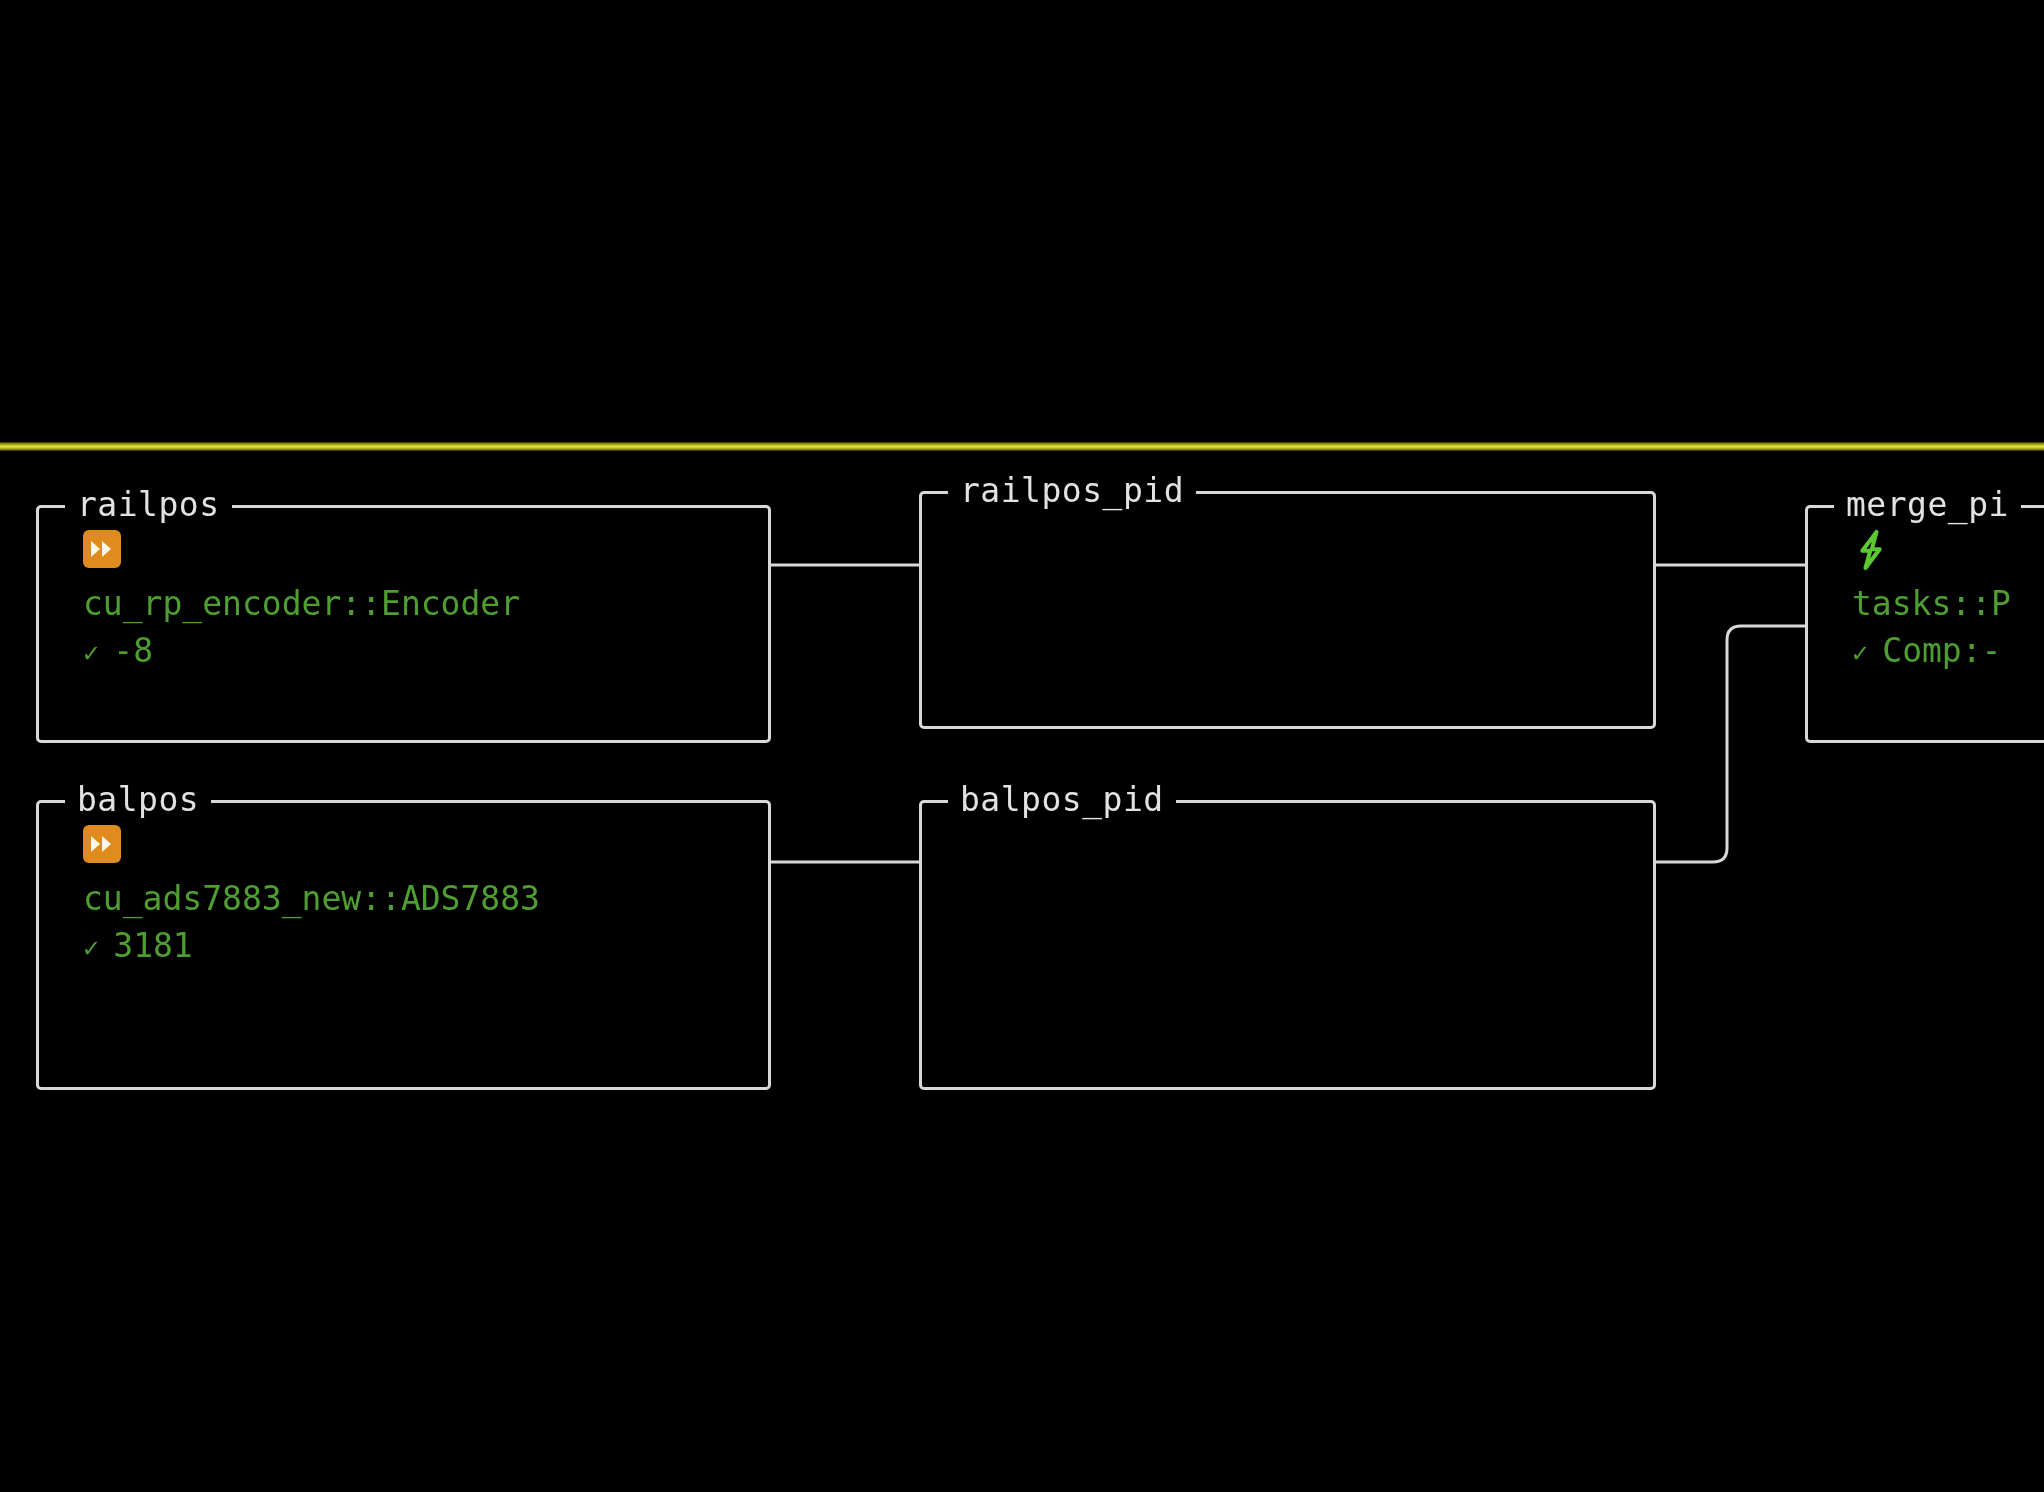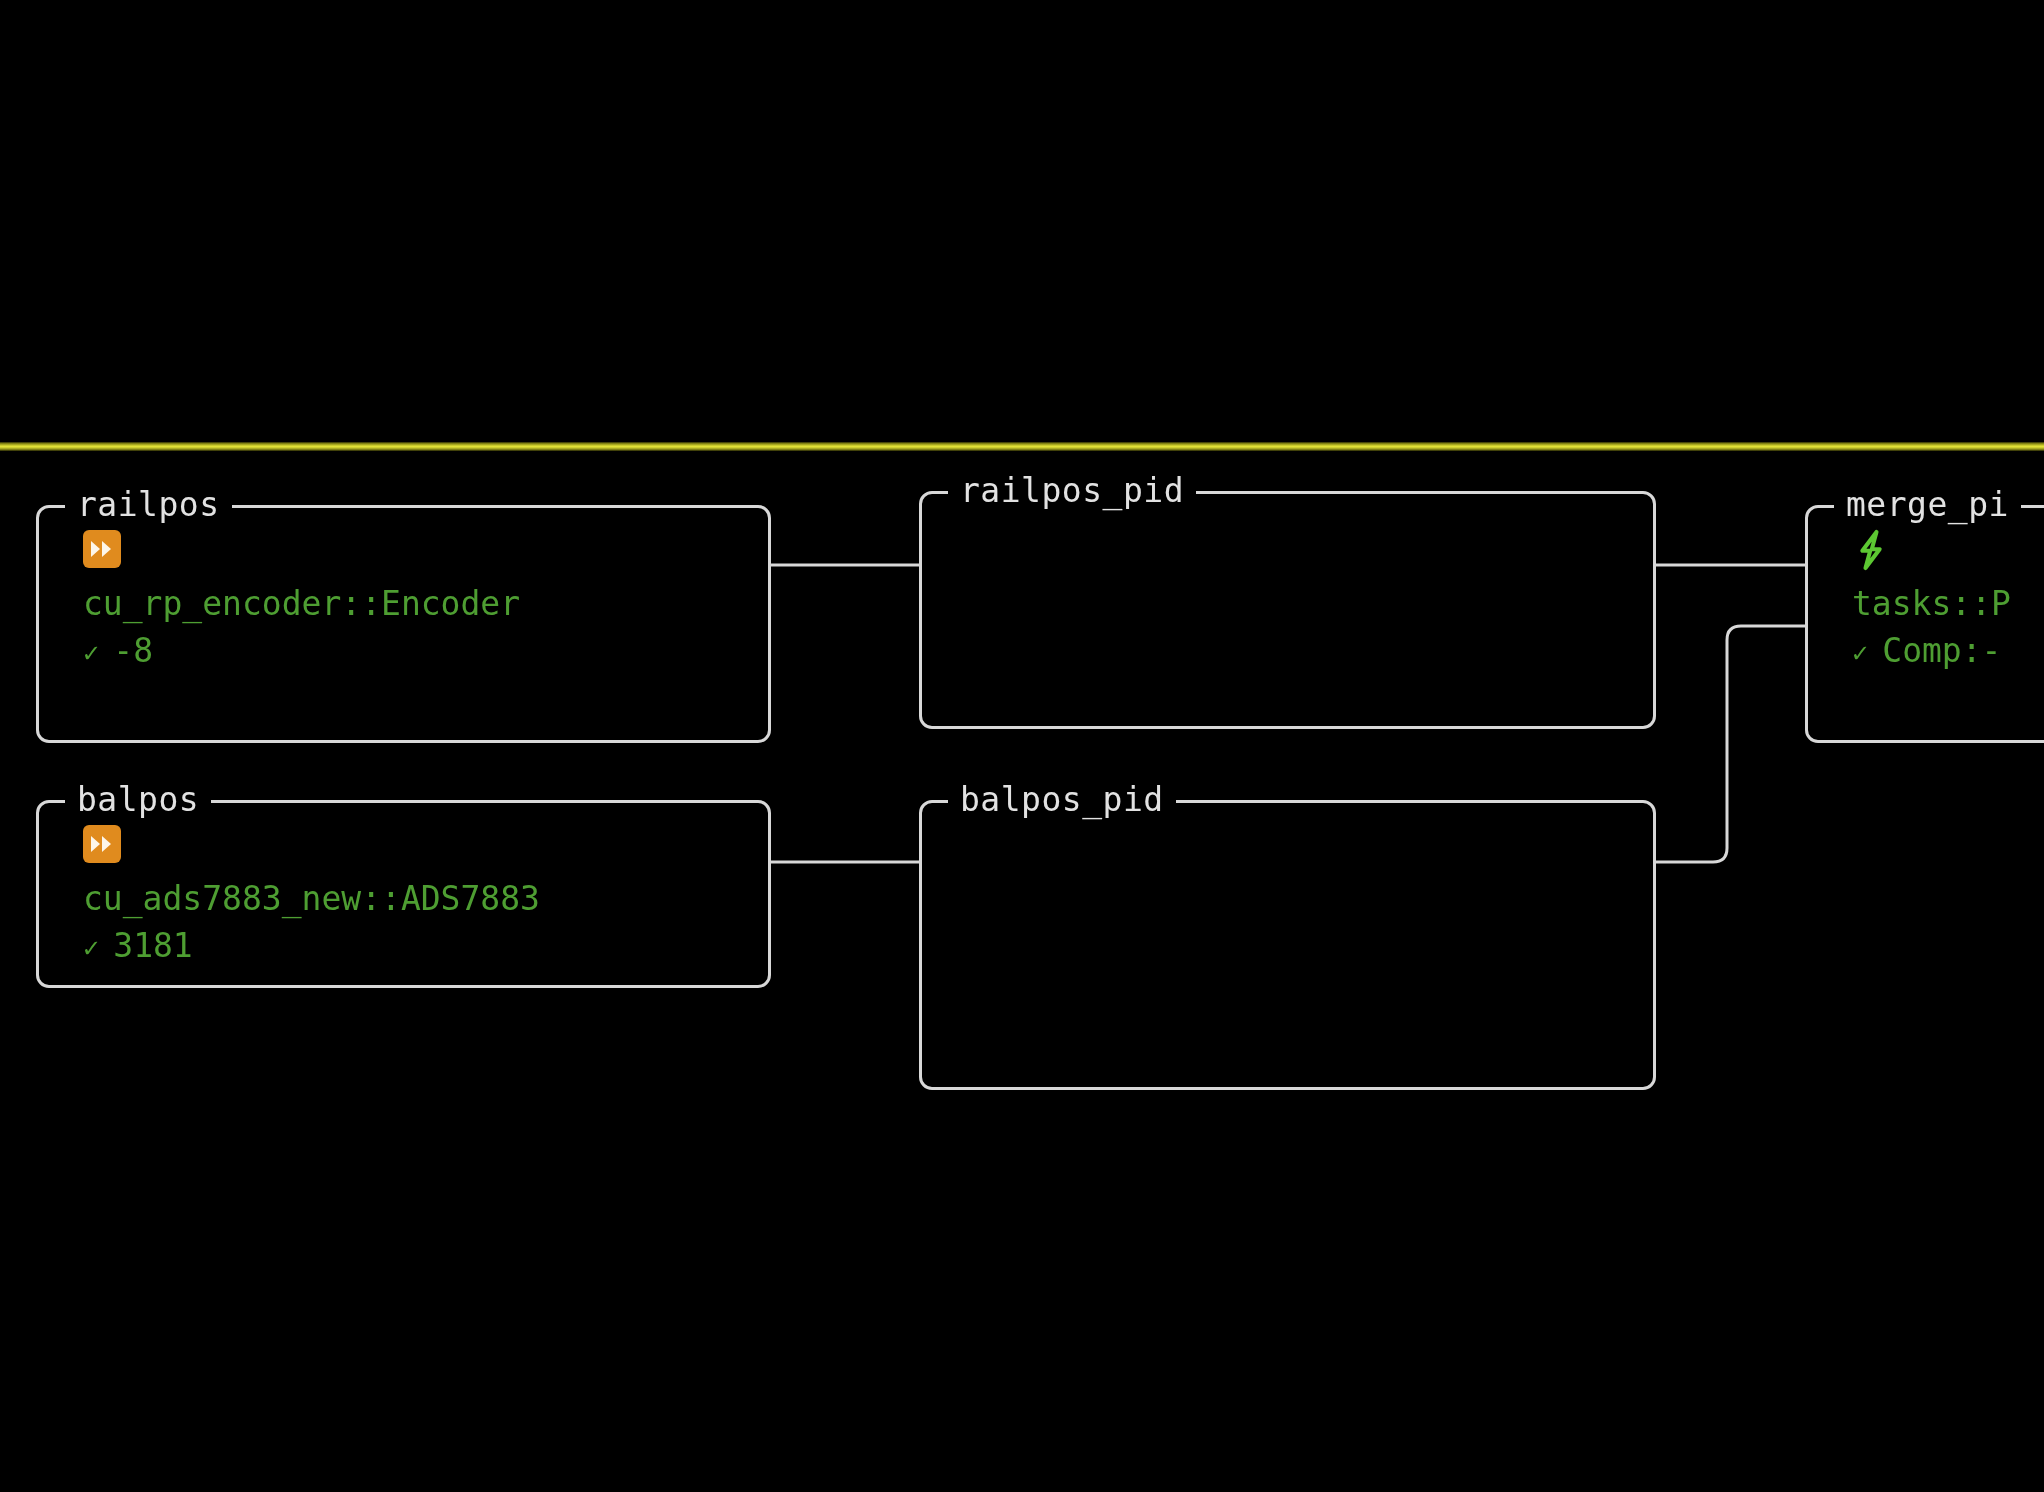--- a/index.html
+++ b/index.html
@@ -38,21 +38,21 @@
         #c4c42b 66%,
         #7a7a12 86%,
         #1d1d04 100%);
   }
 
   
   .node {
     position: absolute;
     box-sizing: border-box;
     border: 3px solid #d8d8d8;
-    border-radius: 13px;
+    border-radius: 5px;
     background: transparent;
   }
   .node-title {
     position: absolute;
     top: -25px;
     left: 26px;
     background: #000000;
     padding: 0 12px;
     color: #e2e2e2;
     font-size: 33px;
@@ -118,21 +118,21 @@
     letter-spacing: 0px;
   }
   .check {
     color: #4e9e32;
     font-size: 27px;
     padding-right: 14px;
   }
 
   
   #node-railpos      { left: 36px;   top: 505px; width: 735px;  height: 238px; }
-  #node-balpos       { left: 36px;   top: 800px; width: 735px;  height: 188px; }
+  #node-balpos       { left: 36px;   top: 800px; width: 735px;  height: 290px; }
   #node-railpos-pid  { left: 919px;  top: 491px; width: 737px;  height: 238px; }
   #node-balpos-pid   { left: 919px;  top: 800px; width: 737px;  height: 290px; }
   #node-merge-pid    { left: 1805px; top: 505px; width: 420px;  height: 238px; }
 
   
   #wires {
     position: absolute;
     left: 0;
     top: 0;
     width: 2044px;

